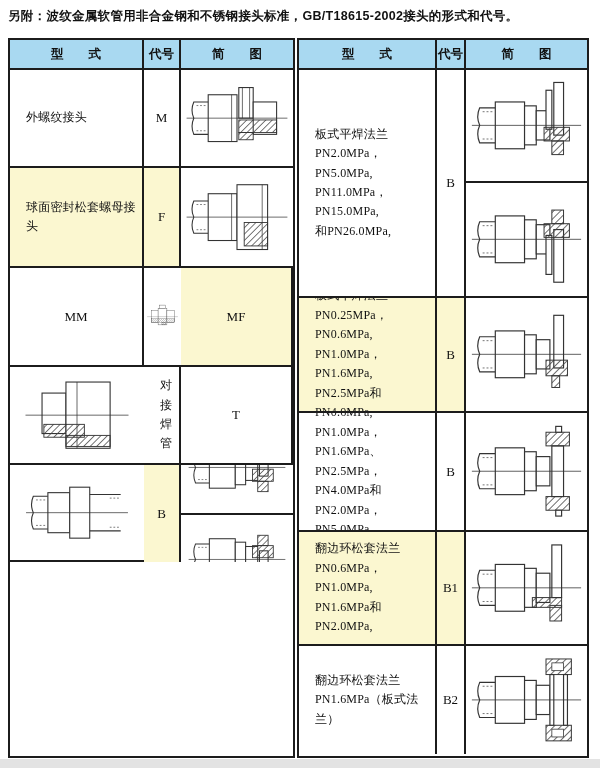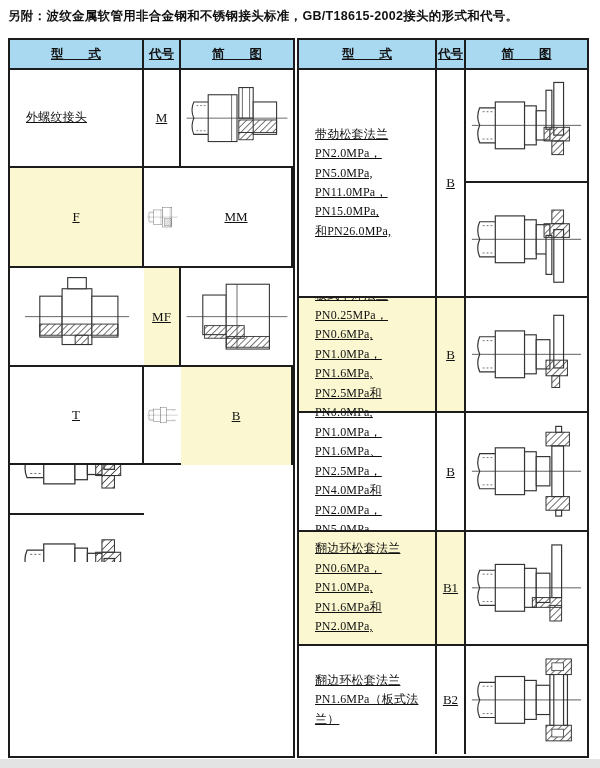--- a/index.html
+++ b/index.html
@@ -8,21 +8,21 @@
   .page { position:relative; width:536px; height:768px; background:#ffffff; }
   .title { position:absolute; left:8px; top:8px; width:584px;
            font-size:12.5px; font-weight:bold; color:#111; letter-spacing:0.3px; }
   .tables { position:absolute; left:8px; top:38px; display:flex; gap:2px; }
   .tbl { border:2px solid #1c1c1c; display:grid; background:#ffffff; }
   .tbl-left  { grid-template-columns:134px 37px 112px;
                grid-template-rows:30px 98px 100px 99px 98px 97px 194px; }
   .tbl-right { grid-template-columns:138px 29px 121px;
                grid-template-rows:30px 228px 115px 119px 114px 108px; }
   .c { border-right:2px solid #1c1c1c; border-bottom:2px solid #1c1c1c;
-       display:flex; align-items:center; background:#fff; overflow:hidden;text-decoration:underline; }
+       display:flex; align-items:center; background:#fff; overflow:hidden; }
   .c.last-col { border-right:none; }
   .c.last-row { border-bottom:none; }
   .hdr { background:#a9d9f1; justify-content:center; font-weight:bold;
          font-size:12.5px; color:#111; font-family:"Liberation Serif", serif; }
   .type { padding:4px 4px 4px 16px; font-size:12px; line-height:1.62; color:#111;
           white-space:pre-line; font-family:"Liberation Serif", serif; letter-spacing:0.2px; }
   .code { justify-content:center; font-size:13px; color:#111;
           font-family:"Liberation Serif", serif; }
   .yellow { background:#fbf7d0; }
   .dg { justify-content:center; padding:2px; }
@@ -65,20 +65,21 @@
             <rect x="62" y="14" width="16" height="34" fill="#fff" stroke="#333" stroke-width="1.2"></rect>
             <line x1="66" y1="14" x2="66" y2="48" stroke="#333" stroke-width="0.8"></line>
             <line x1="74" y1="14" x2="74" y2="48" stroke="#333" stroke-width="0.8"></line>
             <rect x="78" y="30" width="26" height="36" fill="#fff" stroke="#333" stroke-width="1.2"></rect>
             <rect x="62" y="50" width="42" height="14" fill="url(#hatch)" stroke="#333" stroke-width="1"></rect>
             <rect x="62" y="64" width="16" height="8" fill="url(#hatch)" stroke="#333" stroke-width="1"></rect>
             <line x1="4" y1="48" x2="116" y2="48" stroke="#333" stroke-width="0.8"></line>
           </svg>
         </div>
 
+      <div class="c type yellow">球面密封松套螺母接头</div>
       <div class="c code yellow">F</div>
       <div class="c dg last-col">
           <svg viewBox="0 0 120 96" preserveAspectRatio="xMidYMid meet">
             <path d="M28 30 H12 Q8 39 12 48 Q8 57 12 66 H28" fill="#fff" stroke="#333" stroke-width="1.2"></path>
             <line x1="15" y1="34" x2="25" y2="34" stroke="#333" stroke-width="0.7" stroke-dasharray="2 2"></line>
             <line x1="15" y1="62" x2="25" y2="62" stroke="#333" stroke-width="0.7" stroke-dasharray="2 2"></line>
             <rect x="28" y="22" width="32" height="52" fill="#fff" stroke="#333" stroke-width="1.2"></rect>
             <line x1="54" y1="22" x2="54" y2="74" stroke="#333" stroke-width="0.8"></line>
             <rect x="60" y="12" width="34" height="72" fill="#fff" stroke="#333" stroke-width="1.2"></rect>
             <line x1="88" y1="12" x2="88" y2="84" stroke="#333" stroke-width="0.8"></line>
@@ -105,20 +106,21 @@
           <svg viewBox="0 0 120 96" preserveAspectRatio="xMidYMid meet">
             <rect x="22" y="24" width="26" height="44" fill="#fff" stroke="#333" stroke-width="1.2"></rect>
             <rect x="48" y="12" width="48" height="72" fill="#fff" stroke="#333" stroke-width="1.2"></rect>
             <line x1="60" y1="12" x2="60" y2="84" stroke="#333" stroke-width="0.8"></line>
             <rect x="24" y="58" width="44" height="14" fill="url(#hatch)" stroke="#333" stroke-width="1"></rect>
             <rect x="48" y="70" width="48" height="12" fill="url(#hatch)" stroke="#333" stroke-width="1"></rect>
             <line x1="4" y1="48" x2="116" y2="48" stroke="#333" stroke-width="0.8"></line>
           </svg>
         </div>
 
+      <div class="c type">对接焊管</div>
       <div class="c code">T</div>
       <div class="c dg last-col">
           <svg viewBox="0 0 120 96" preserveAspectRatio="xMidYMid meet">
             <path d="M28 30 H12 Q8 39 12 48 Q8 57 12 66 H28" fill="#fff" stroke="#333" stroke-width="1.2"></path>
             <line x1="15" y1="34" x2="25" y2="34" stroke="#333" stroke-width="0.7" stroke-dasharray="2 2"></line>
             <line x1="15" y1="62" x2="25" y2="62" stroke="#333" stroke-width="0.7" stroke-dasharray="2 2"></line>
             <rect x="28" y="26" width="24" height="44" fill="#fff" stroke="#333" stroke-width="1.2"></rect>
             <rect x="52" y="20" width="22" height="56" fill="#fff" stroke="#333" stroke-width="1.2"></rect>
             <path d="M74 28 H108 M74 68 H108" fill="none" stroke="#333" stroke-width="1.2"></path>
             <line x1="96" y1="32" x2="107" y2="32" stroke="#333" stroke-width="0.7" stroke-dasharray="2 2"></line>
@@ -158,21 +160,21 @@
             </svg>
           </div>
       </div>
     </div>
 
     <div class="tbl tbl-right">
       <div class="c hdr">型　　式</div>
       <div class="c hdr">代号</div>
       <div class="c hdr last-col">简　　图</div>
 
-      <div class="c type">带劲松套法兰
+      <div class="c type">板式平焊法兰
 PN2.0MPa，PN5.0MPa,
 PN11.0MPa，PN15.0MPa,
 和PN26.0MPa,</div>
       <div class="c code">B</div>
       <div class="c dg dg-split last-col">
         <div class="half">
             <svg viewBox="0 0 120 96" preserveAspectRatio="xMidYMid meet">
               <path d="M28 30 H12 Q8 39 12 48 Q8 57 12 66 H28" fill="#fff" stroke="#333" stroke-width="1.2"></path>
               <line x1="15" y1="34" x2="25" y2="34" stroke="#333" stroke-width="0.7" stroke-dasharray="2 2"></line>
               <line x1="15" y1="62" x2="25" y2="62" stroke="#333" stroke-width="0.7" stroke-dasharray="2 2"></line>

